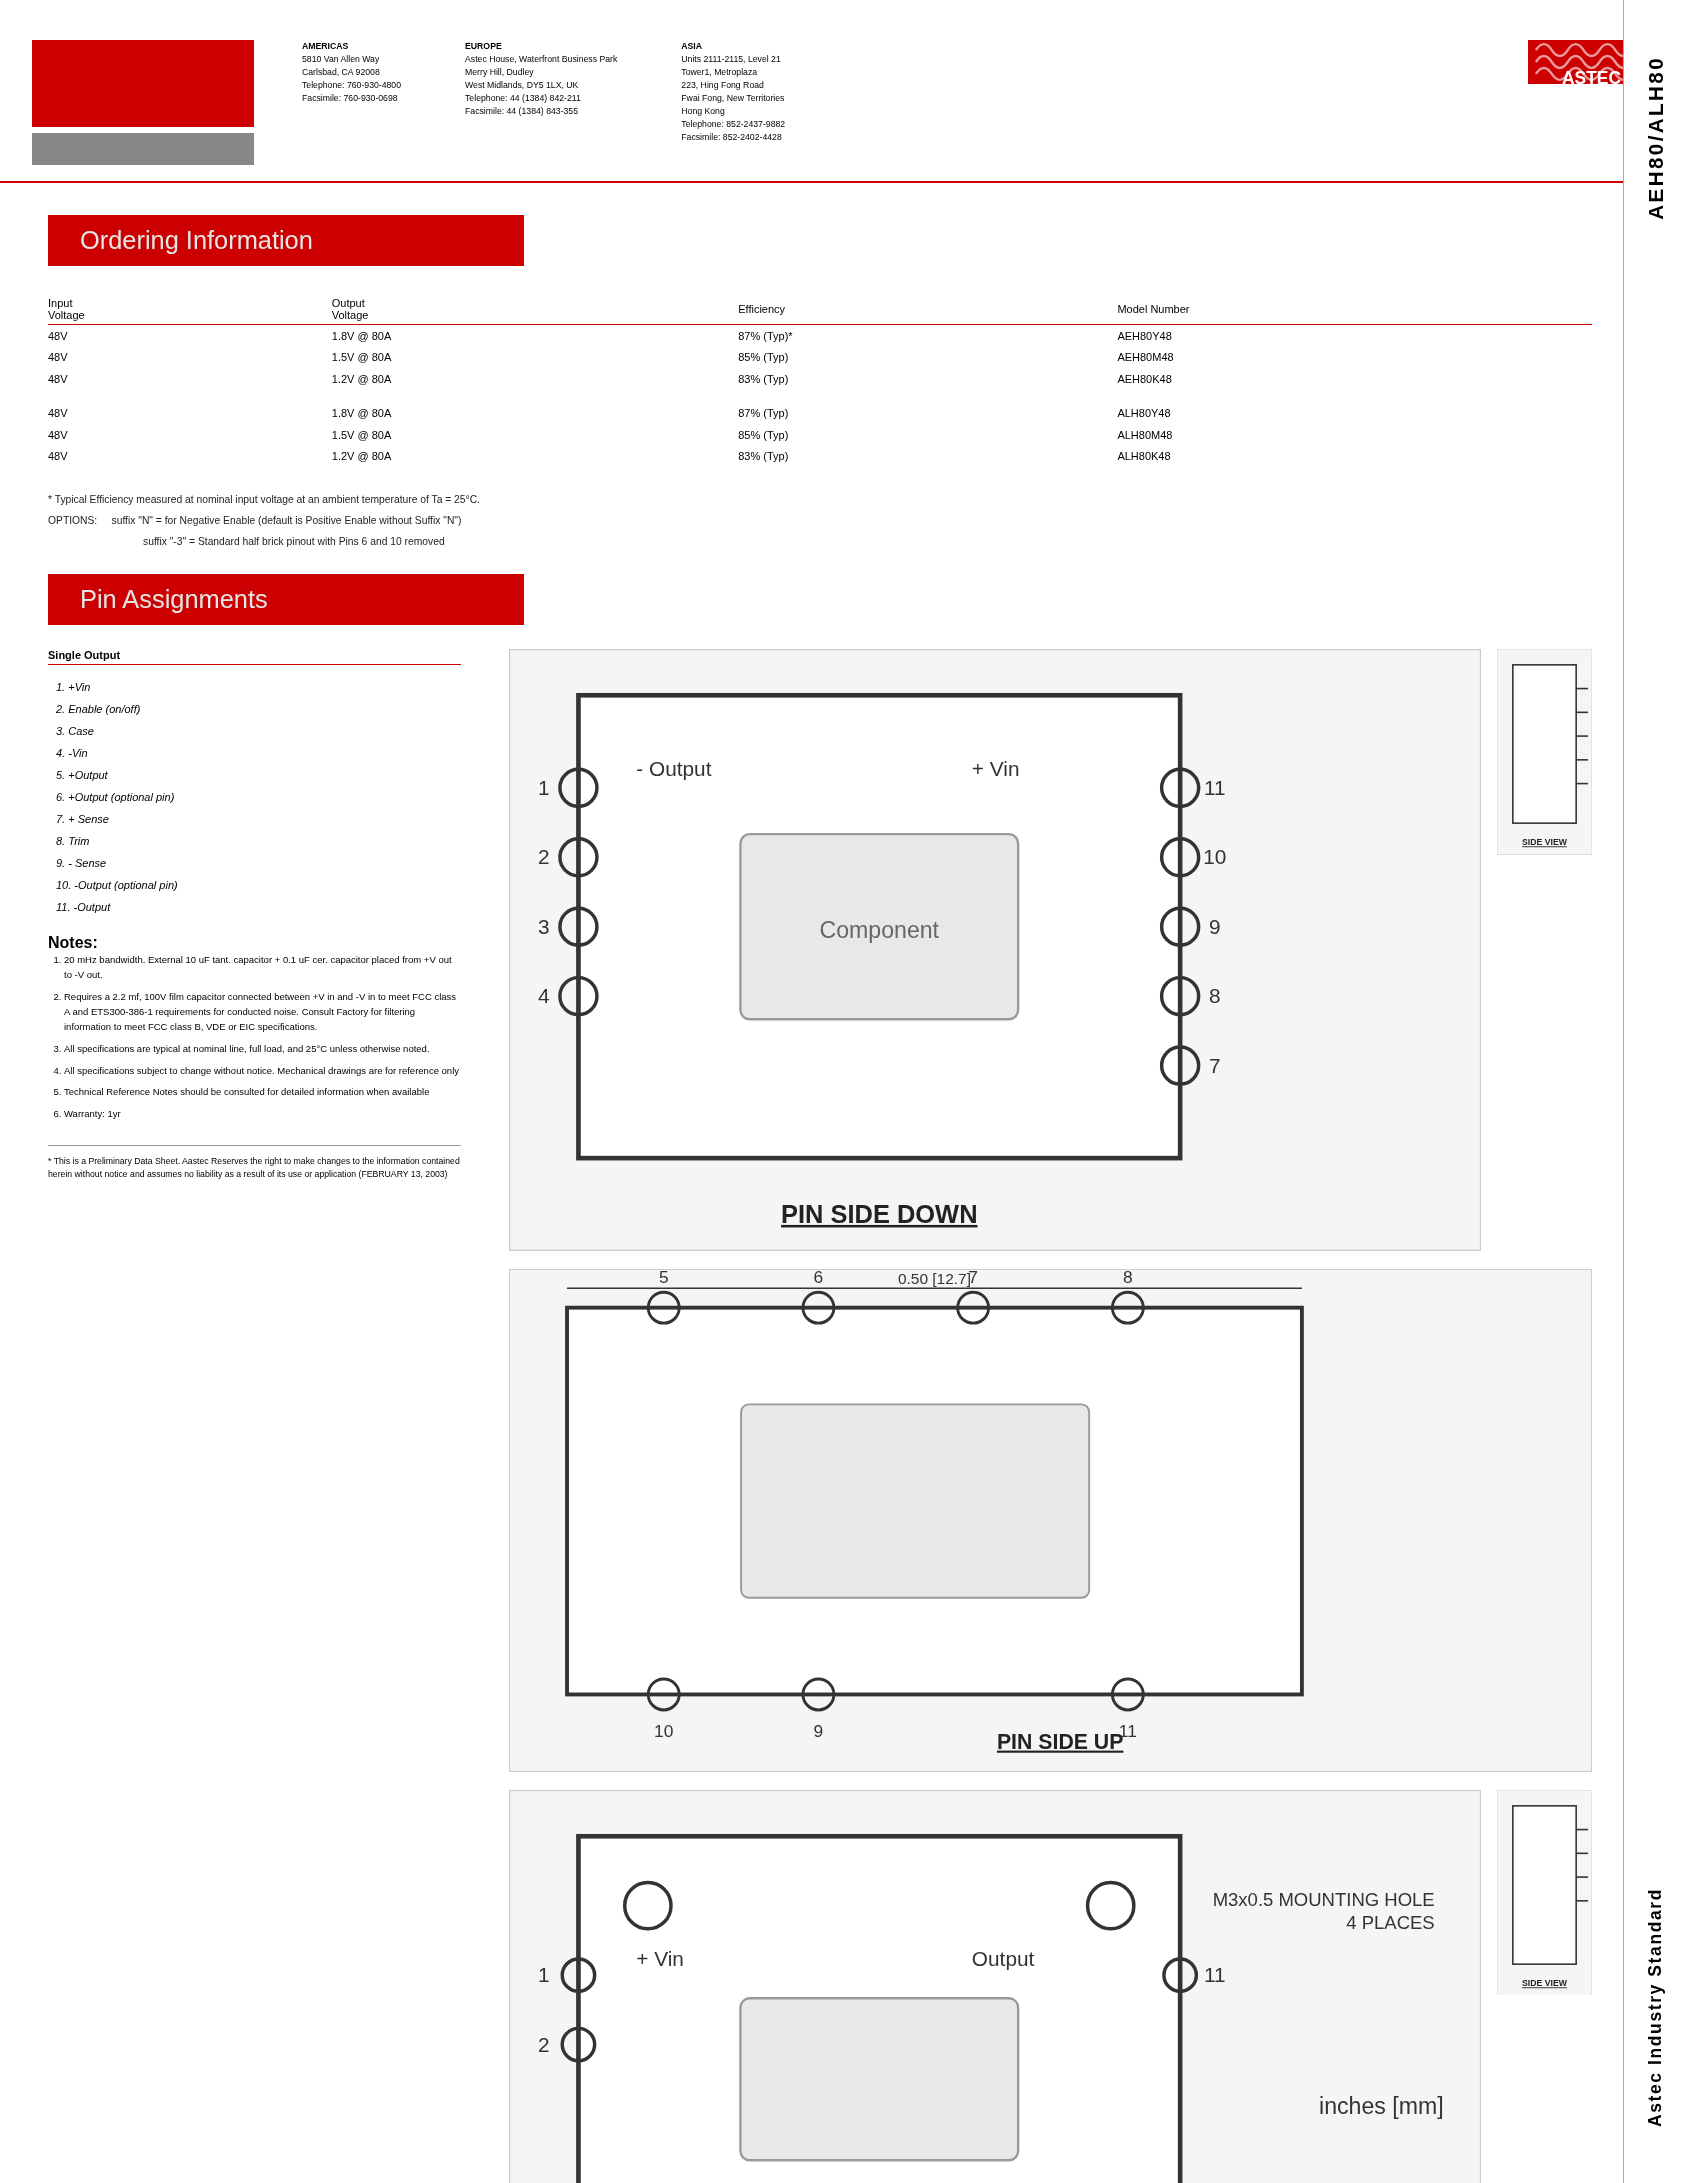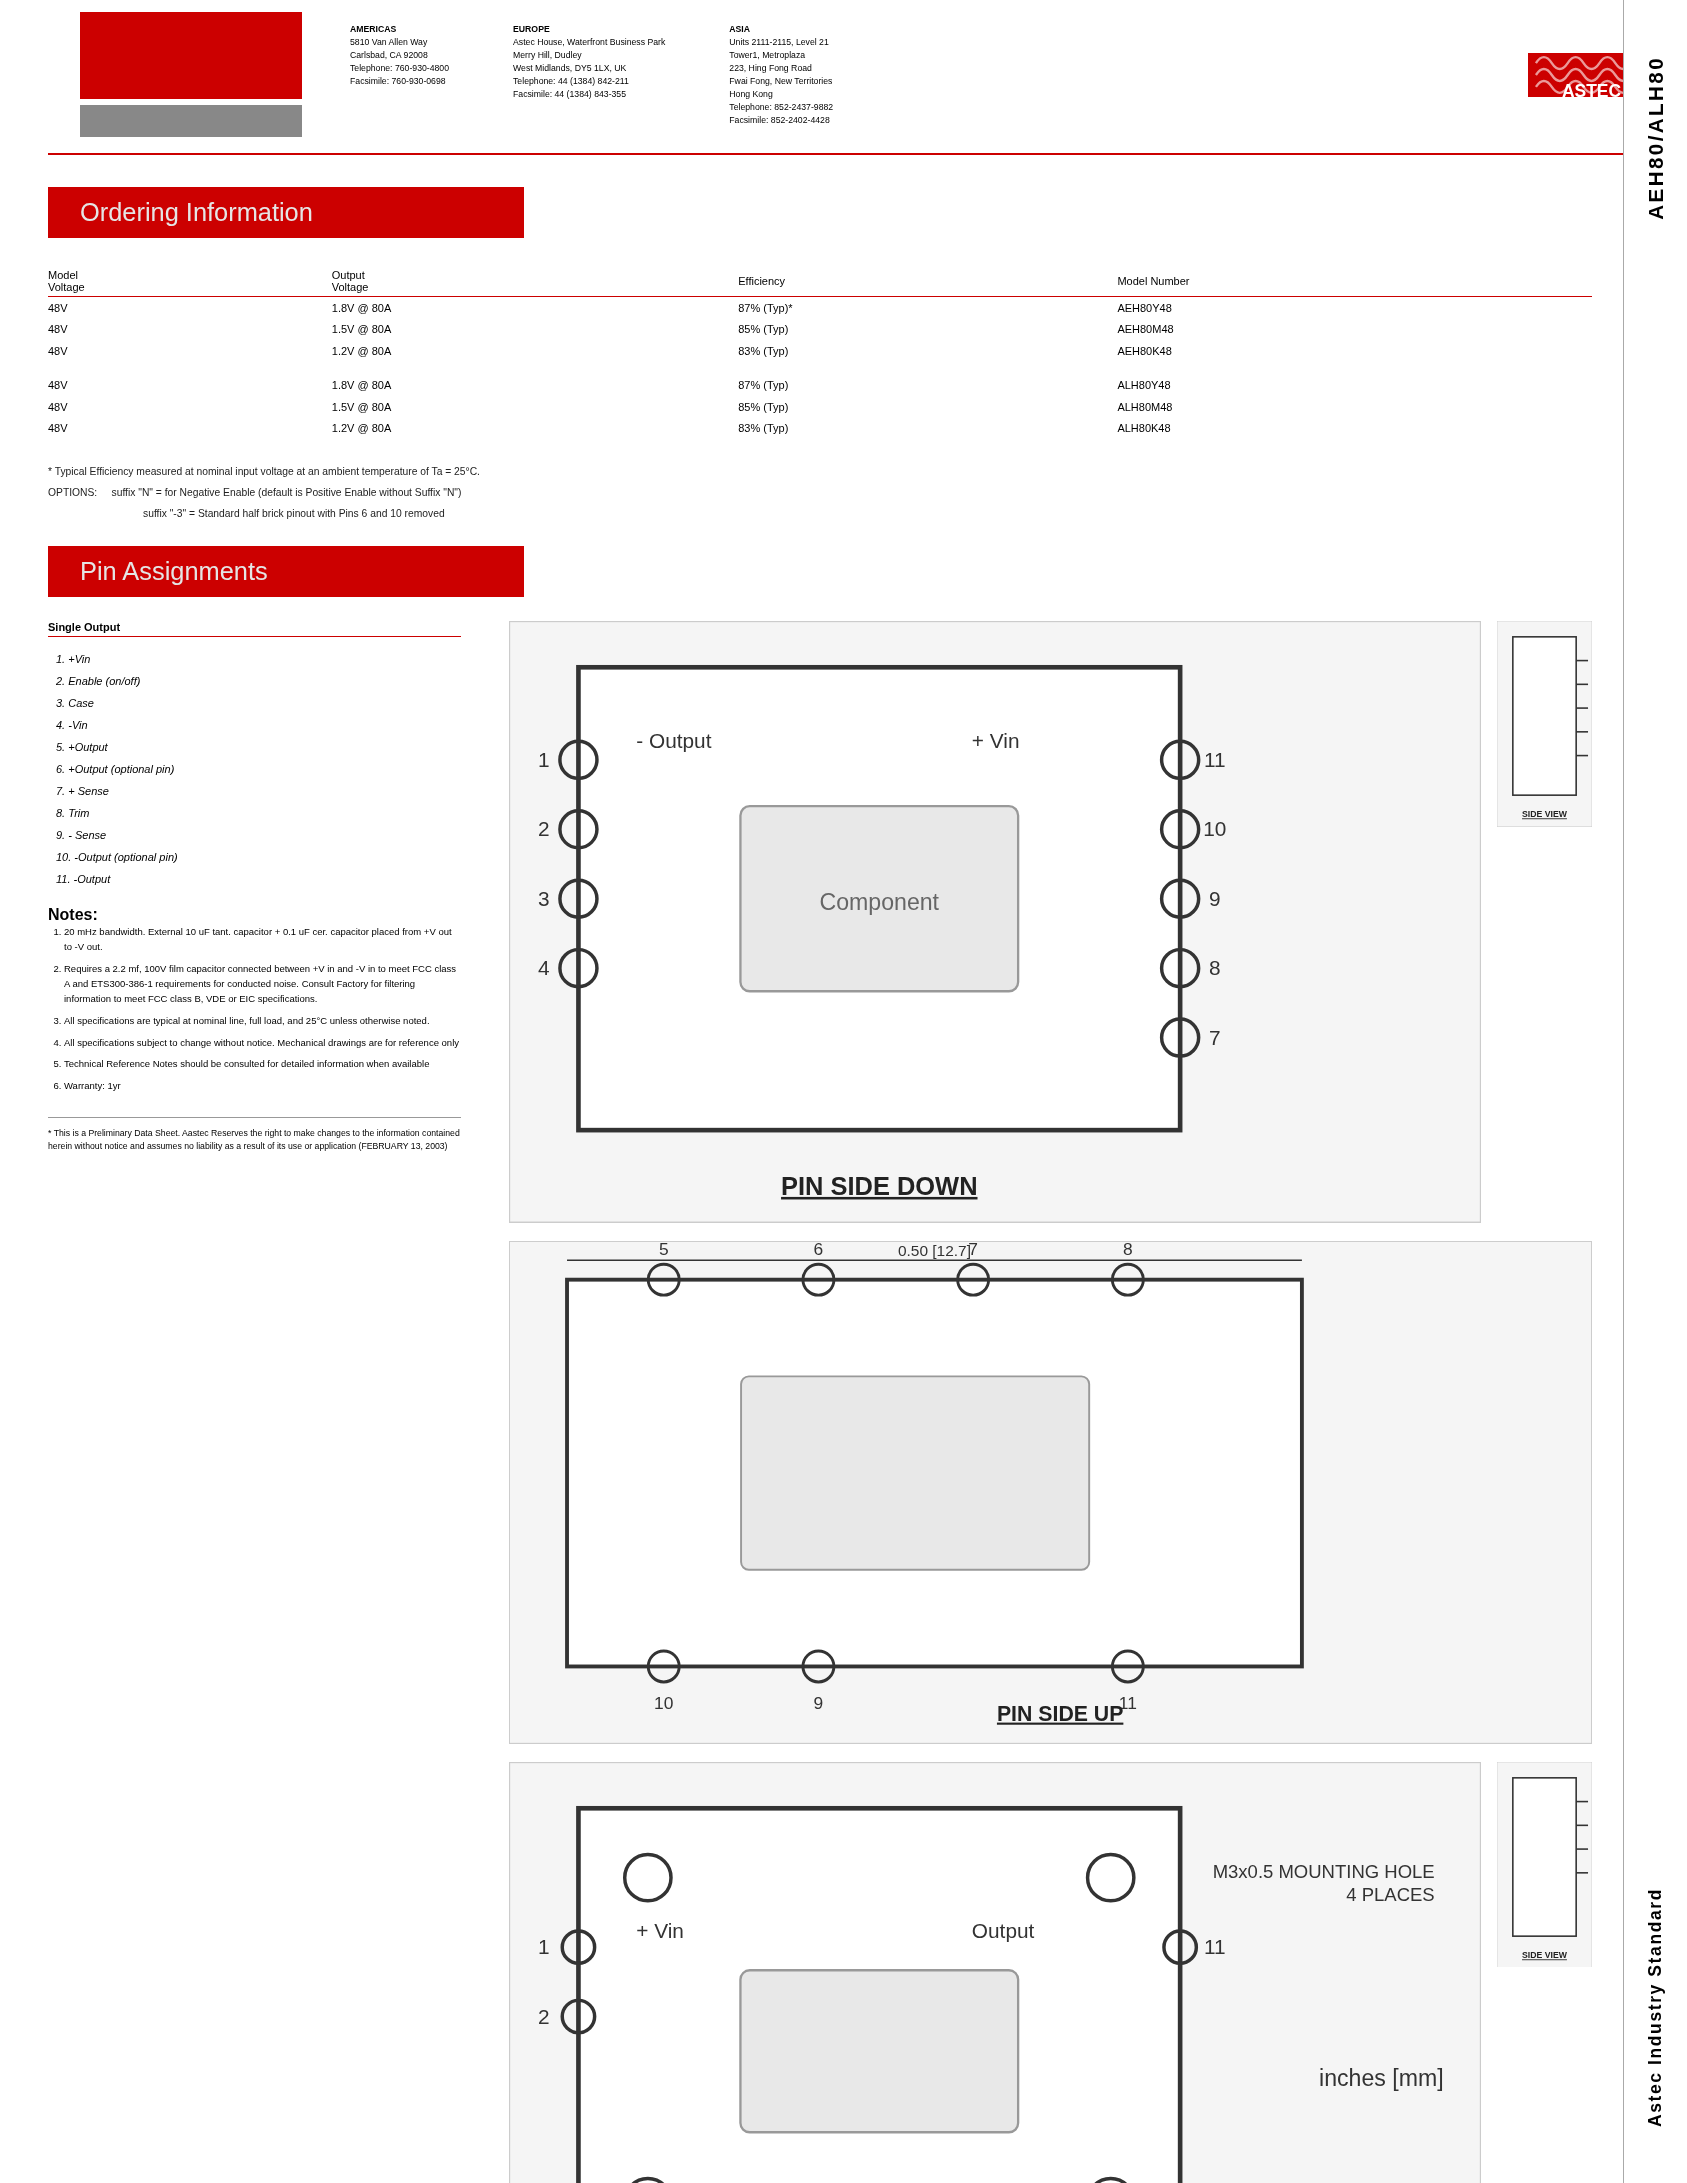--- a/index.html
+++ b/index.html
@@ -9,25 +9,24 @@
       background: #fff;
       color: #000;
       width: 1687px;
       min-height: 2183px;
       position: relative;
     }
 
     
     .header {
       display: flex;
-      align-items: center;
-      padding: 12px 32px 16px 32px;
+      align-items: flex-start;
+      padding: 40px 32px 16px 32px;
       border-bottom: 2.4px solid #c00;
       position: relative;
-      margin-left: 48px;
     }
     .header-red-blocks {
       display: flex;
       flex-direction: column;
       gap: 6.4px;
       margin-right: 48px;
     }
     .red-block-top {
       width: 222px;
       height: 87px;
@@ -211,21 +210,21 @@
 
 <div class="main-content" style="padding-right:95px;">
 
   <div>
     <div class="section-header">Ordering Information</div>
 
     <table class="ordering-table">
       <thead>
         <tr>
           <th>
-            <span>Model</span><br>
+            <span>Input</span><br>
             <span>Voltage</span>
           </th>
           <th>
             <span>Output</span><br>
             <span>Voltage</span>
           </th>
           <th>
             <span>Efficiency</span>
           </th>
           <th>

